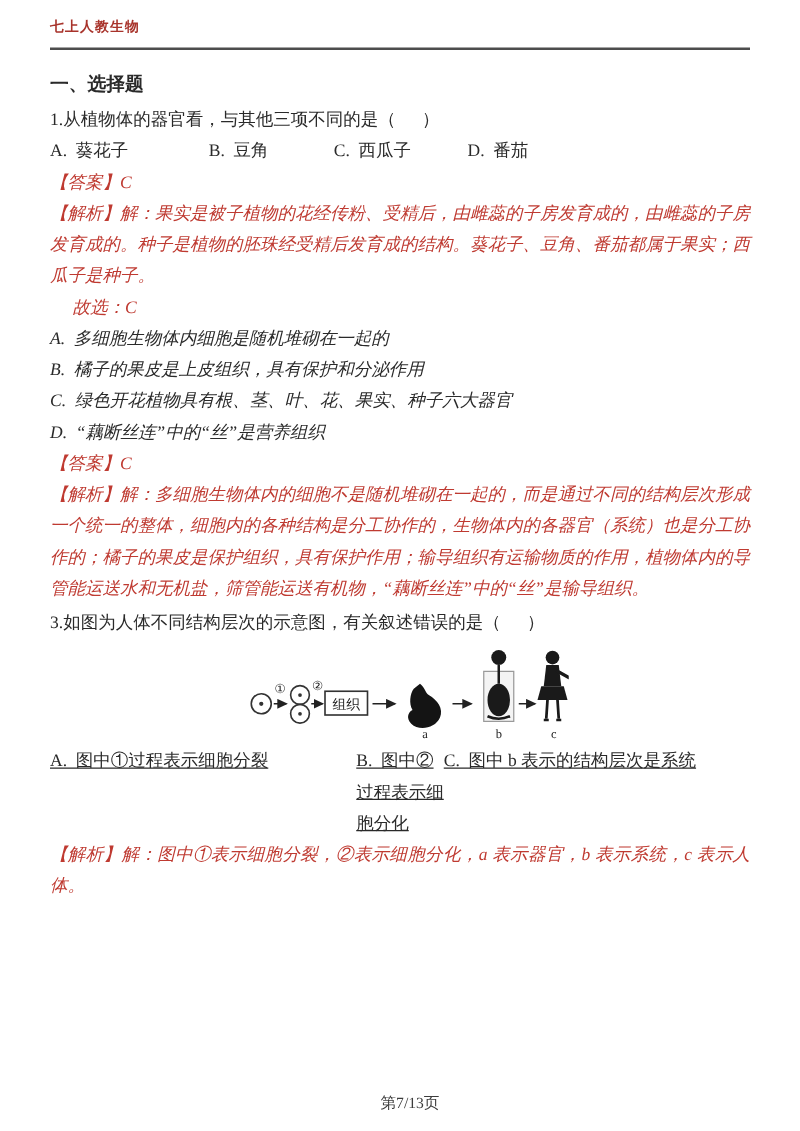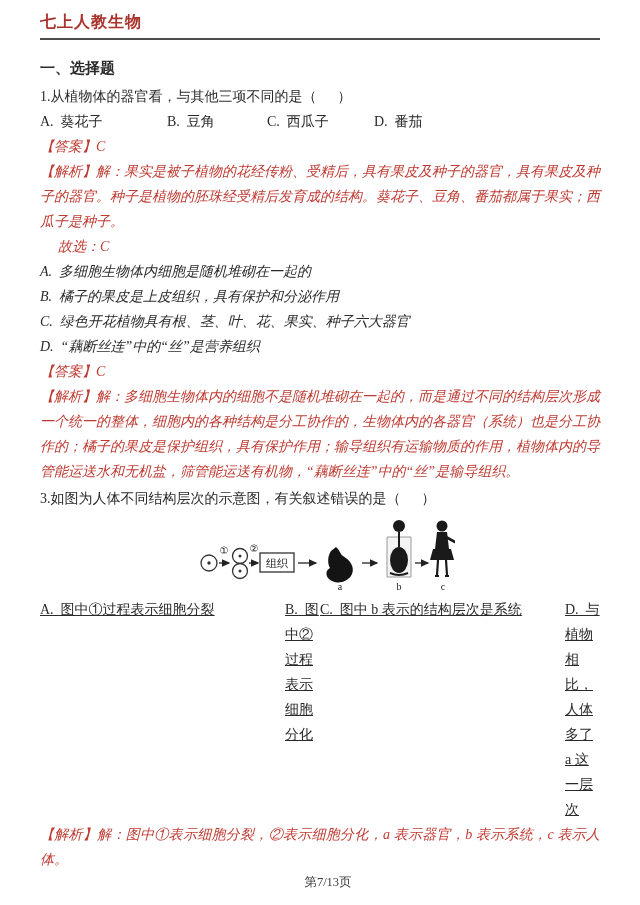--- a/index.html
+++ b/index.html
@@ -10,21 +10,21 @@
   }
   *{box-sizing:border-box;}
   html,body{margin:0;padding:0;}
   body{
     width:640px;height:905px;overflow:hidden;background:#ffffff;
     font-family:"Liberation Serif","DejaVu Serif",serif;
     font-size:14px;color:var(--text-dark);
   }
   .page{position:relative;width:640px;height:905px;padding:12px 40px 0 40px;}
   .doc-header{
-    color:var(--accent-red);font-weight:bold;font-size:16px;letter-spacing:1px;
+    color:var(--accent-red);font-weight:bold;font-size:11px;letter-spacing:1px;
     padding-bottom:6px;border-bottom:2px solid var(--rule-dark);line-height:20px;
   }
   .section-title{font-weight:bold;font-size:15px;margin:16px 0 4px 0;line-height:24px;}
   .line{line-height:25px;margin:0;font-style:italic;}
   .stem{line-height:25px;margin:2px 0 0 0;}
   .red{color:var(--answer-red);}
   .just{text-align:justify;}
   .indent{padding-left:18px;}
   .opt-row{display:flex;line-height:25px;}
   .opt-row .w1{width:127px;}
@@ -54,21 +54,21 @@
 
   <div>
     <p class="stem">1.从植物体的器官看，与其他三项不同的是（&nbsp;&nbsp;&nbsp;&nbsp;&nbsp;&nbsp;）</p>
     <div class="opt-row">
       <span class="w1">A.&nbsp;&nbsp;葵花子</span>
       <span class="w2">B.&nbsp;&nbsp;豆角</span>
       <span class="w3">C.&nbsp;&nbsp;西瓜子</span>
       <span>D.&nbsp;&nbsp;番茄</span>
     </div>
     <p class="line red">【答案】C</p>
-    <p class="line red just">【解析】解：果实是被子植物的花经传粉、受精后，具有果皮及种子的器官，具有果皮及种子的器官。种子是植物的胚珠经受精后发育成的结构。葵花子、豆角、番茄都属于果实；西瓜子是种子。</p>
+    <p class="line red just">【解析】解：果实是被子植物的花经传粉、受精后，由雌蕊的子房发育成的，由雌蕊的子房发育成的。种子是植物的胚珠经受精后发育成的结构。葵花子、豆角、番茄都属于果实；西瓜子是种子。</p>
     <p class="line red indent">故选：C</p>
   </div>
 
   <div>
     <div class="opt-list">
       <p class="line">A.&nbsp;&nbsp;多细胞生物体内细胞是随机堆砌在一起的</p>
       <p class="line">B.&nbsp;&nbsp;橘子的果皮是上皮组织，具有保护和分泌作用</p>
       <p class="line">C.&nbsp;&nbsp;绿色开花植物具有根、茎、叶、花、果实、种子六大器官</p>
       <p class="line">D.&nbsp;&nbsp;“藕断丝连”中的“丝”是营养组织</p>
     </div>
@@ -139,21 +139,20 @@
           <path d="M235 61 h4 M245 61 h4" stroke="#1a1a1a" stroke-width="2"></path>
         </g>
         <text x="243" y="75" font-size="10" text-anchor="middle">c</text>
       </svg>
     </div>
 
     <div class="opt-grid">
       <span class="col1">A.&nbsp;&nbsp;图中①过程表示细胞分裂</span>
       <span class="col2">B.&nbsp;&nbsp;图中②过程表示细胞分化</span>
       <span class="col1">C.&nbsp;&nbsp;图中 b 表示的结构层次是系统</span>
-      <span class="col2">D.&nbsp;&nbsp;与植物相比，人体多了 a 这一层次</span>
     </div>
 
     <p class="line red just">【解析】解：图中①表示细胞分裂，②表示细胞分化，a 表示器官，b 表示系统，c 表示人体。</p>
 
   </div>
 
   <div class="footer">第7/13页</div>
 </div>
 
 </body></html>

